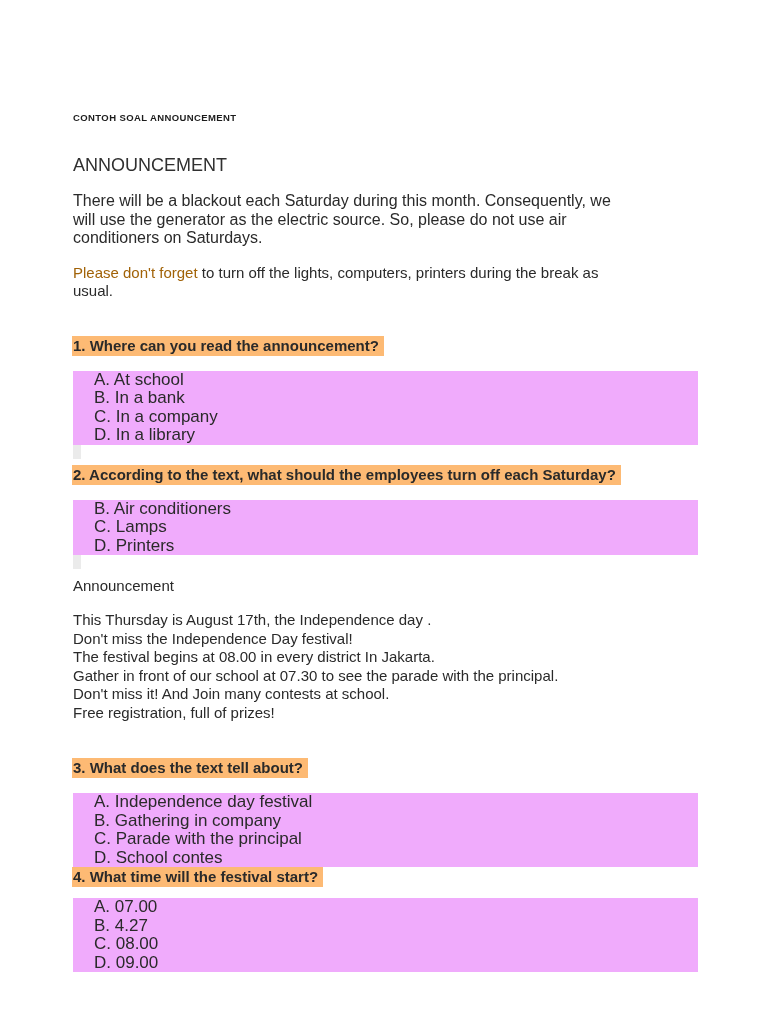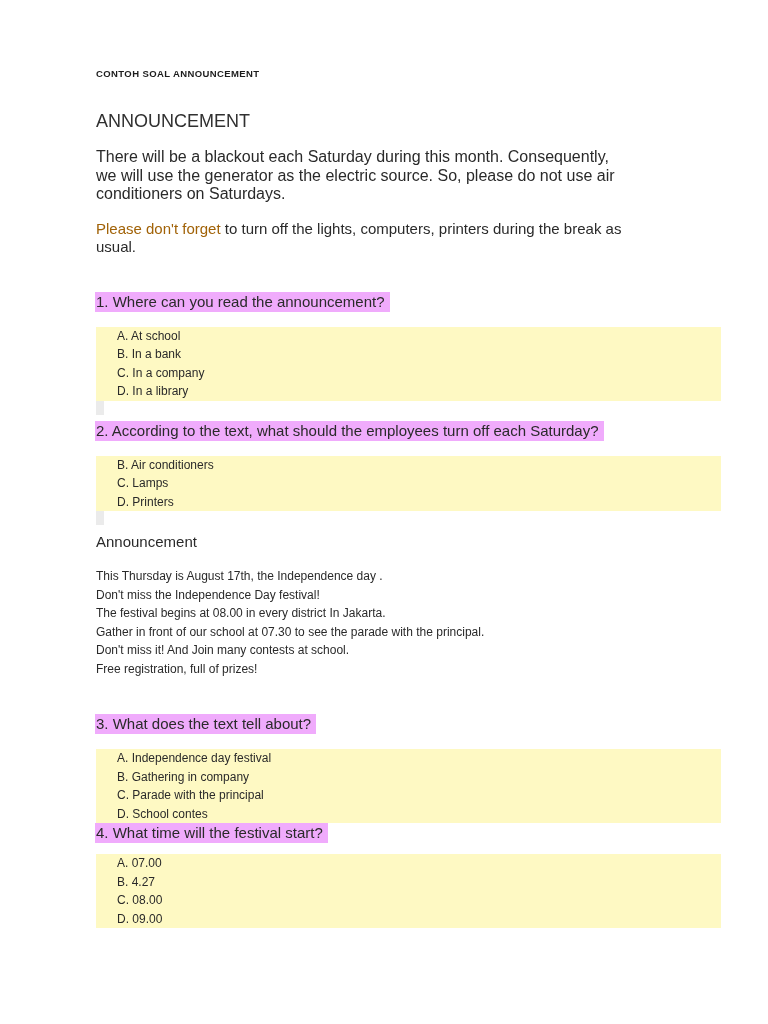--- a/index.html
+++ b/index.html
@@ -8,23 +8,24 @@
     background: #ffffff;
   }
   body {
     width: 768px;
     height: 1024px;
     font-family: "Liberation Sans", sans-serif;
     color: #2a2a2a;
     overflow: hidden;
   }
   .page {
-    padding: 68px 71px 0 96px;
+    padding: 68px 71px 0 73px;
     box-sizing: border-box;
     width: 700px;
+    margin-top: 44px;
   }
   .kicker {
     font-size: 9.5px;
     font-weight: bold;
     color: #1c1c1c;
     letter-spacing: 0.4px;
     line-height: 12px;
     margin: 0 0 32px 0;
   }
   .doc-title {
@@ -51,46 +52,47 @@
     margin: 0 0 35px 0;
     max-width: 622px;
   }
   .faded { color: #a16207; }
   .question {
     font-size: 15px;
     line-height: 19px;
     margin: 0 0 16px 0;
   }
   .q-highlight {
-    background: #f0abfc;
+    background: #fdba74;
     padding: 1px 5px 2px 1px;
     margin-left: -1px;
+    font-weight: bold;
   }
   .options {
-    background: #fef9c3;
+    background: #f0abfc;
     width: 625px;
     box-sizing: border-box;
     padding: 0 0 0 21px;
-    font-size: 12px;
+    font-size: 17px;
     line-height: 18.5px;
   }
   .options .option { white-space: nowrap; }
   .tab {
     width: 8px;
     height: 14px;
     background: #ebebeb;
   }
   .q2-spacer { margin-top: 6px; }
   .ann2-title {
     font-size: 15px;
     line-height: 18px;
     margin: 8px 0 16px 0;
   }
   .ann2-body {
-    font-size: 12px;
+    font-size: 15px;
     line-height: 18.5px;
     margin: 0 0 36px 0;
   }
   .q4 { margin-top: 0; margin-bottom: 12px; }
 </style>
 </head>
 <body>
 
 <div class="page">
 

